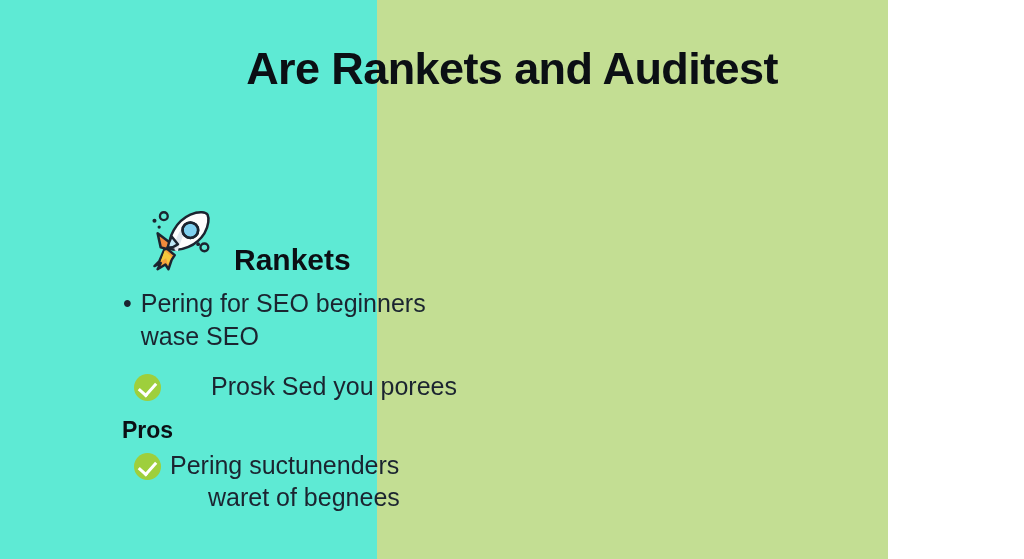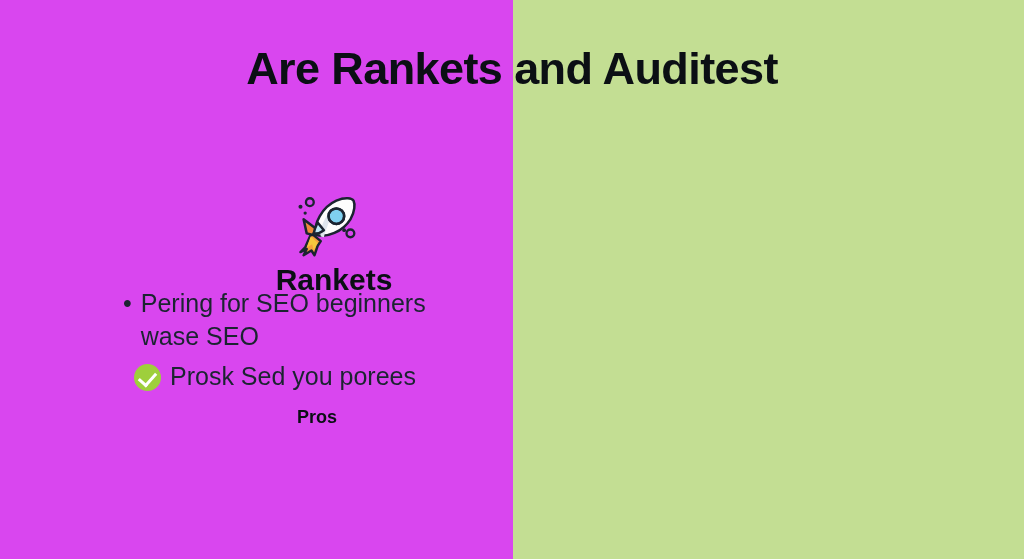--- a/index.html
+++ b/index.html
@@ -3,22 +3,22 @@
 <meta charset="utf-8">
 <style>
   * { margin:0; padding:0; box-sizing:border-box; }
   html, body {
     width:1024px; height:559px;
     font-family:"Liberation Sans", sans-serif;
     overflow:hidden;
   }
   #infographic {
     position:relative;
-    width:1024px; height:559px;
-    background:#d946ef;
+    width:888px; height:559px;
+    background:#5eead4;
   }
   
   .panel-right-bg {
     position:absolute; top:0; right:0;
     width:511px; height:559px;
     background:#c3de93;
   }
   
   .title-block {
     position:absolute; top:44px; left:0; width:1024px;
@@ -39,24 +39,23 @@
     position:absolute; top:0; left:0;
     width:1024px; height:559px;
     display:flex;
     z-index:4;
   }
   .col { width:512px; height:559px; position:relative; }
   .col-inner { position:absolute; left:0; top:185px; width:512px; }
 
   
   .brand-row {
-    display:flex; align-items:center;
+    display:flex; align-items:flex-end;
     padding-left:142px;
     height:92px;
-    flex-direction:column;
   }
   .brand-row.right { padding-left:600px; }
   .brand-icon { width:78px; height:78px; flex:0 0 78px; position:relative; }
   .brand-name {
     font-size:30px; font-weight:bold; color:#0b0f14;
     margin-left:14px; white-space:nowrap;
   }
 
   
   .bullets { margin-top:10px; }
@@ -93,22 +92,22 @@
     content:""; position:absolute;
     left:8px; top:5px;
     width:8px; height:14px;
     border:solid #ffffff;
     border-width:0 3.2px 3.2px 0;
     transform:rotate(42deg);
   }
 
   
   .section-head {
-    font-size:18px; font-weight:bold; color:#0b0f14;
-    margin-top:14px; margin-bottom:5px;text-align:center;
+    font-size:23px; font-weight:bold; color:#0b0f14;
+    margin-top:14px; margin-bottom:5px;
   }
   .left .section-head { padding-left:122px; }
 
   .indent-2 { padding-left:38px; }
 </style>
 </head>
 <body>
 
 <div id="infographic">
 
@@ -158,27 +157,34 @@
           <span class="brand-name">Rankets</span>
         </div>
 
         <div class="bullets">
           <div class="bullet-item">
             <span class="b-dot">•</span>
             <span class="b-text">Pering for SEO beginners wase SEO</span>
           </div>
         </div>
 
-        <div class="mark-row" style="margin-top:8px;">
+        <div class="mark-row" style="margin-top:18px;gap:41px;">
           <span class="check-badge"></span>
           <span class="m-text">Prosk Sed you porees</span>
         </div>
 
         <div class="section-head">Pros</div>
 
+        <div class="mark-row">
+          <span class="check-badge"></span>
+          <span class="m-text">
+            <span>Pering suctunenders</span><br>
+            <span class="indent-2" style="display:inline-block">waret  of begnees</span>
+          </span>
+        </div>
 
       </div>
     </div>
 
     <div class="col right">
       <div class="col-inner">
 
         <div class="brand-row right">
           
           

